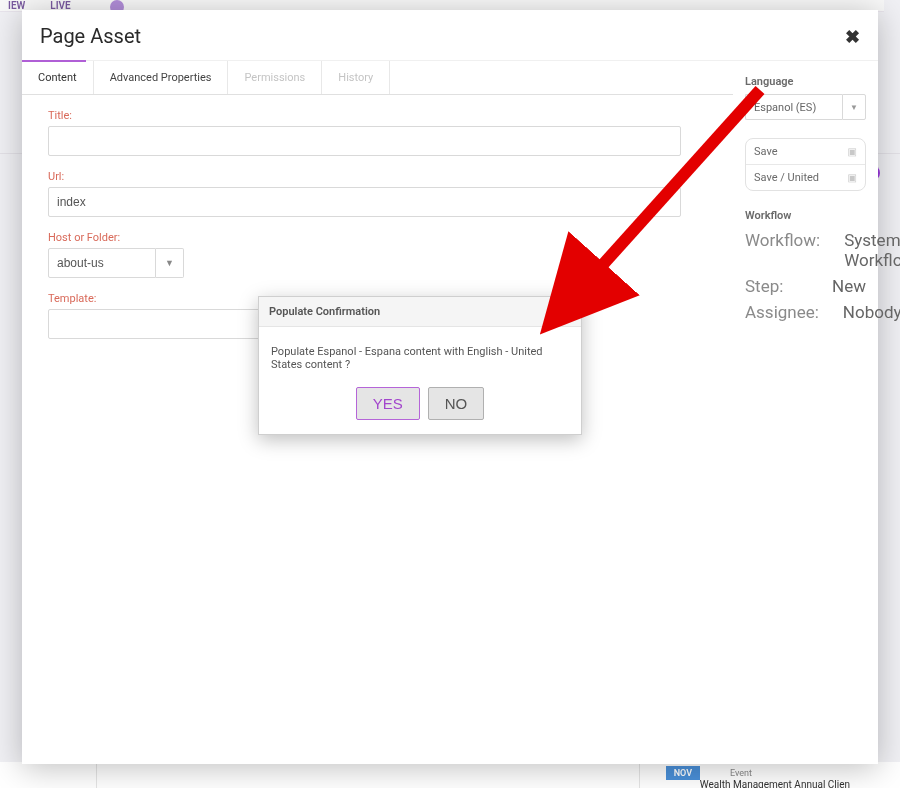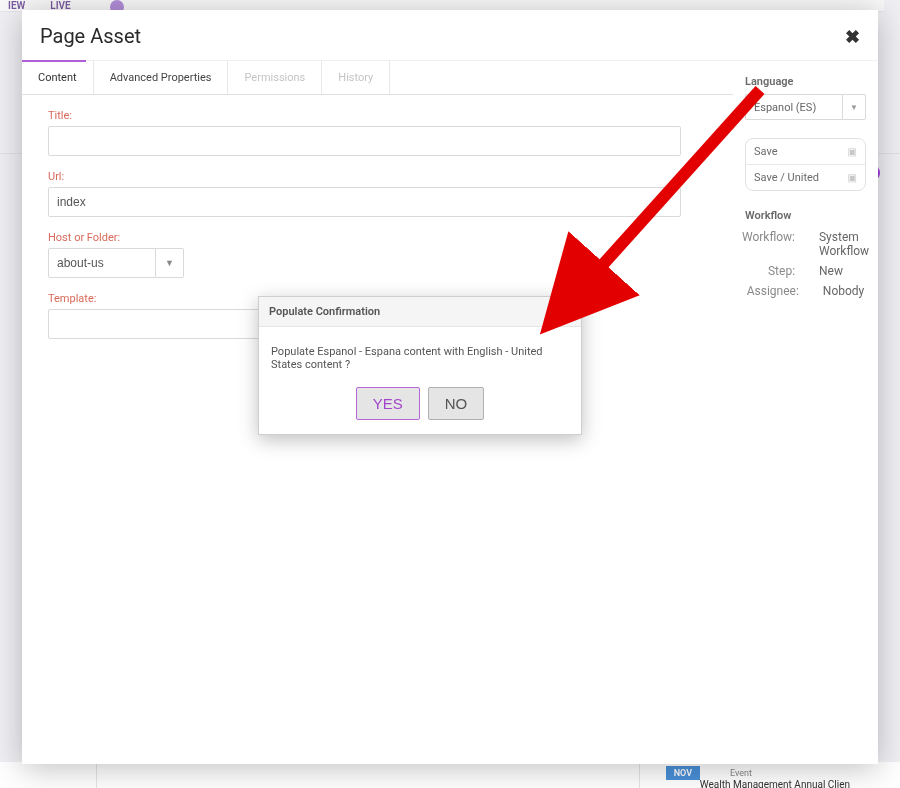--- a/index.html
+++ b/index.html
@@ -252,23 +252,23 @@
 }
 .action-item:last-child { border-bottom:0; }
 .action-icon { font-size:10px; color:#c8c8c8; }
 
 .wf-section .wf-title {
   font-weight:600;
   margin-bottom:8px;
 }
 .wf-row {
   display:flex;
-  justify-content:center;
+  justify-content:space-between;
   margin-bottom:6px;
-  font-size:12px;
+  font-size:17px;
 }
 .wf-row .k { color:#8a8a8a; }
 .wf-row .v { color:#666;margin-left:24px; }
 
 .popup {
   position:absolute;
   top:296px; left:258px;
   width:324px;
   background:#fff;
   border:1px solid #cfcfcf;

